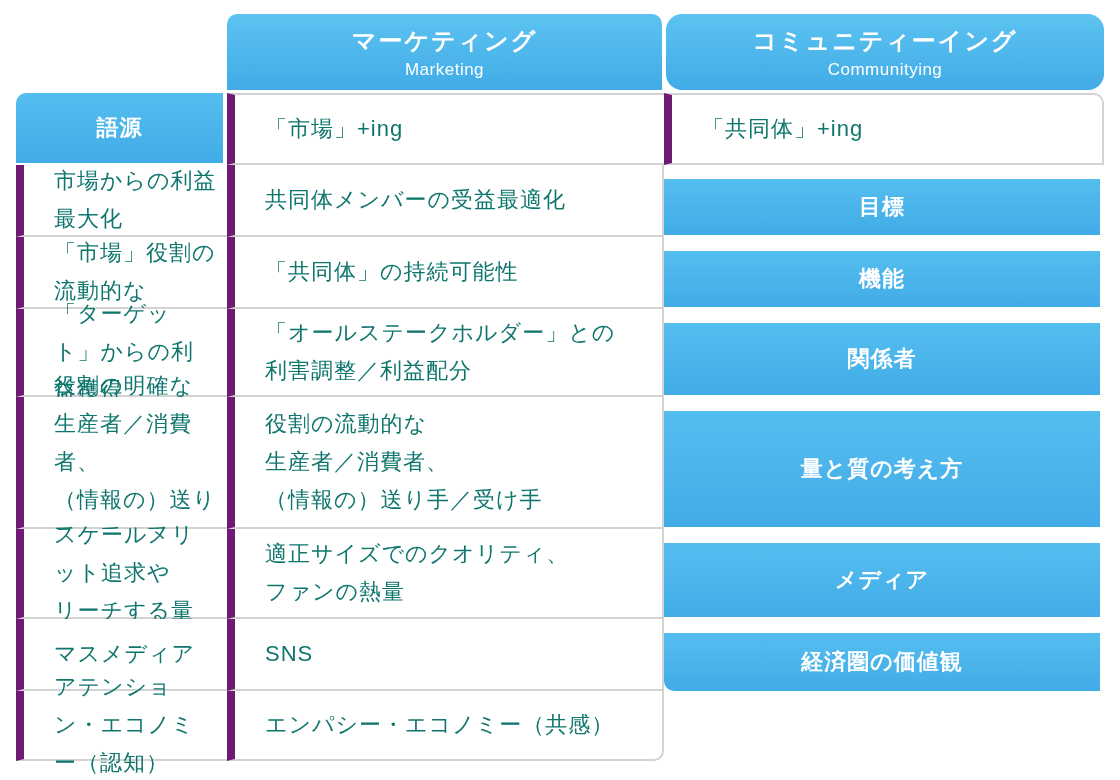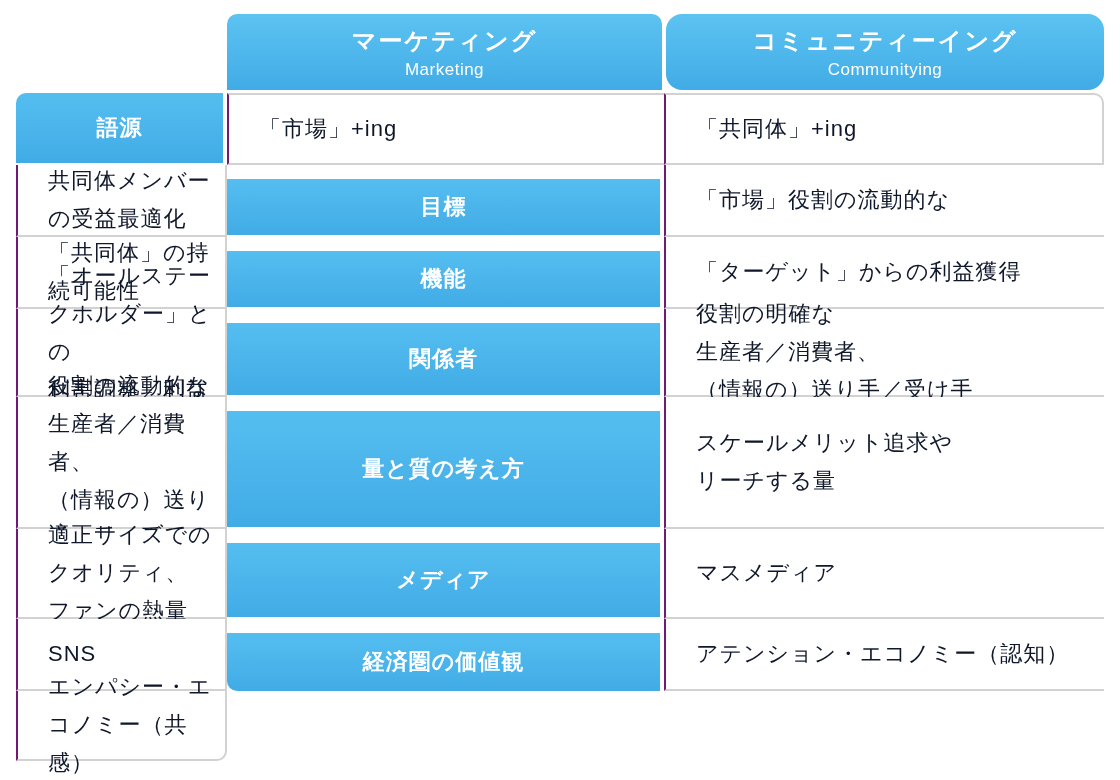--- a/index.html
+++ b/index.html
@@ -36,23 +36,23 @@
     display: flex; align-items: center; justify-content: center;
     margin: 14px 4px 2px 0;
     letter-spacing: 1px;
   }
   .rowlabel.first { border-top-left-radius: 10px; margin-top: 0; }
   .rowlabel.last  { border-bottom-left-radius: 10px; margin-bottom: 0; }
 
   
   .cell {
     background: #ffffff;
-    border-left: 2px solid #701a75;
+    border-left: 8px solid #701a75;
     border-bottom: 2px solid #d2d2d2;
-    color: #0f172a;
+    color: #0f766e;
     font-size: 22px;
     line-height: 38px;
     display: flex; align-items: center;
     padding: 0 10px 0 30px;
     white-space: pre-line;
     letter-spacing: 1px;
   }
   .cell.top { border-top: 2px solid #d2d2d2; }
   .cell.com { border-right: 2px solid #d2d2d2; }
   .cell.com.top { border-top-right-radius: 10px; }
@@ -70,20 +70,21 @@
   </div>
   <div class="colhead com">
     <div class="jp">コミュニティーイング</div>
     <div class="en">Communitying</div>
   </div>
 
   <div class="rowlabel first">語源</div>
   <div class="cell top">「市場」+ing</div>
   <div class="cell com top">「共同体」+ing</div>
 
+  <div class="cell">市場からの利益最大化</div>
   <div class="cell com">共同体メンバーの受益最適化</div>
 
   <div class="rowlabel">目標</div>
   <div class="cell">「市場」役割の流動的な</div>
   <div class="cell com">「共同体」の持続可能性</div>
 
   <div class="rowlabel">機能</div>
   <div class="cell">「ターゲット」からの利益獲得</div>
   <div class="cell com">「オールステークホルダー」との
 利害調整／利益配分</div>

